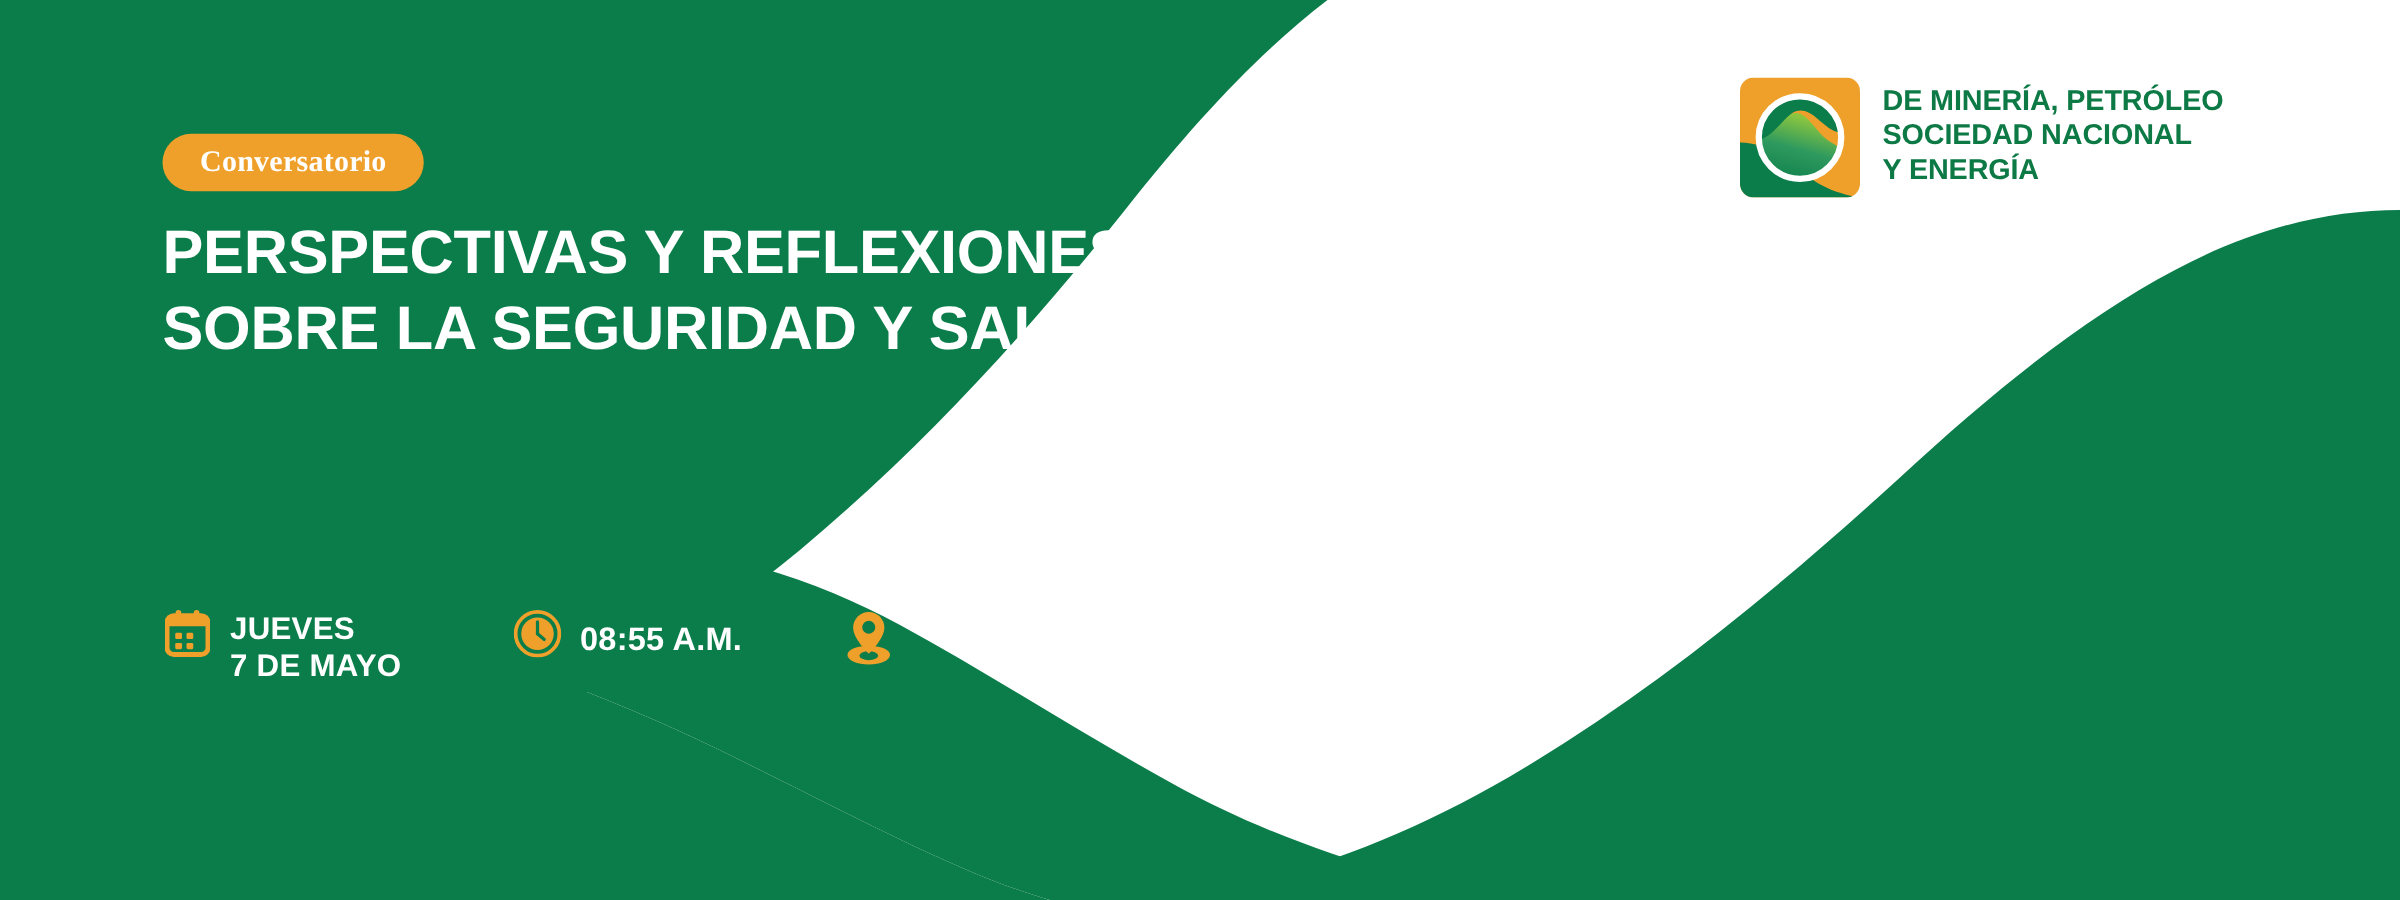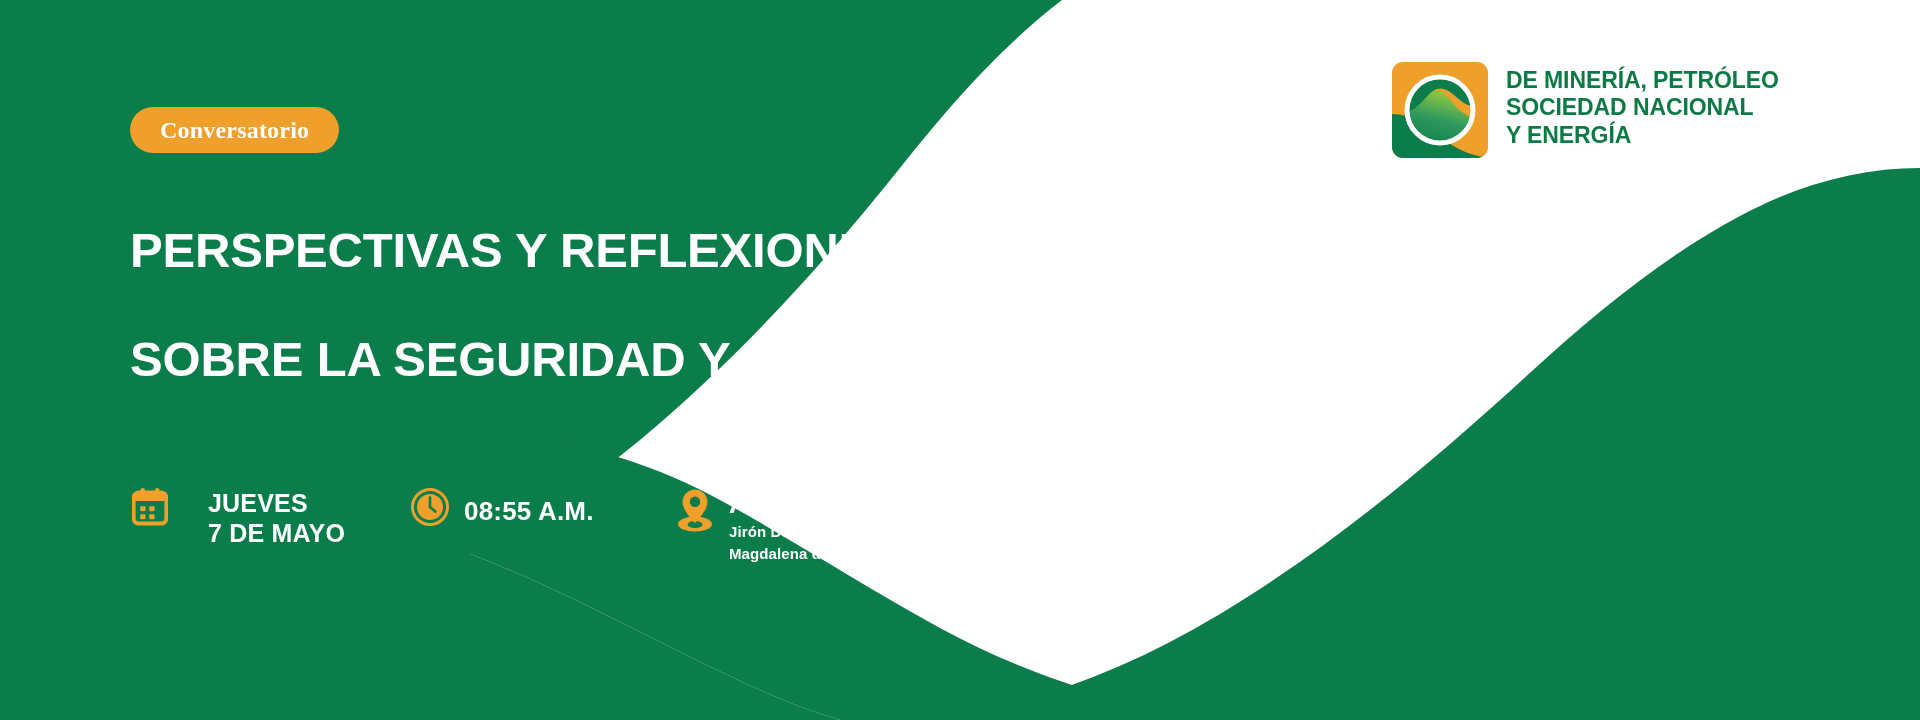--- a/index.html
+++ b/index.html
@@ -59,35 +59,35 @@
     top: 172px;
     left: 0;
     width: 980px;
     color: #ffffff;
     font-size: 49px;
     font-weight: bold;
     line-height: 1.255;
     letter-spacing: -0.2px;
     text-transform: uppercase;
   }
-  .title .line { display: block; white-space: nowrap; margin-top: 48px; }
+  .title .line { display: block; white-space: nowrap; }
 
   
   .info-row {
     position: absolute;
     top: 488px;
     left: 0;
     display: flex;
     align-items: flex-start;
   }
   .info-item {
     display: flex;
     align-items: flex-start;
   }
-  .info-item.date  { width: 280px; gap: 24px; }
+  .info-item.date  { width: 280px; }
   .info-item.time  { width: 265px; }
   .info-item.place { width: 430px; }
 
   .info-icon {
     flex: 0 0 auto;
     width: 40px;
     height: 44px;
     display: flex;
     align-items: flex-start;
     justify-content: center;
@@ -231,25 +231,20 @@
 
       <div class="info-item place">
         <span class="info-icon">
           <svg width="38" height="44" viewBox="0 0 38 44" aria-hidden="true">
             <ellipse cx="19" cy="36" rx="17" ry="7.5" fill="#efa02b"></ellipse>
             <ellipse cx="19" cy="36.5" rx="7.5" ry="3.6" fill="#0b7d4a"></ellipse>
             <path d="M19 1.5 C12.1 1.5 6.5 7.1 6.5 14 C6.5 23.2 19 35 19 35
                      C19 35 31.5 23.2 31.5 14 C31.5 7.1 25.9 1.5 19 1.5 Z" fill="#efa02b"></path>
             <circle cx="19" cy="13.8" r="5.2" fill="#0b7d4a"></circle>
           </svg>
-        </span>
-        <span class="info-text">
-          <span class="info-line-1">AUDITORIO SNMPE</span>
-          <span class="addr">Jirón De La Roca De Vergallo N°461</span>
-          <span class="addr" style="margin-top:2px">Magdalena del Mar</span>
         </span>
       </div>
 
     </div>
   </div>
 
   <div class="logo-lockup">
     <span class="logo-mark">
       <svg width="96" height="96" viewBox="0 0 96 96" aria-hidden="true">
         <defs>

